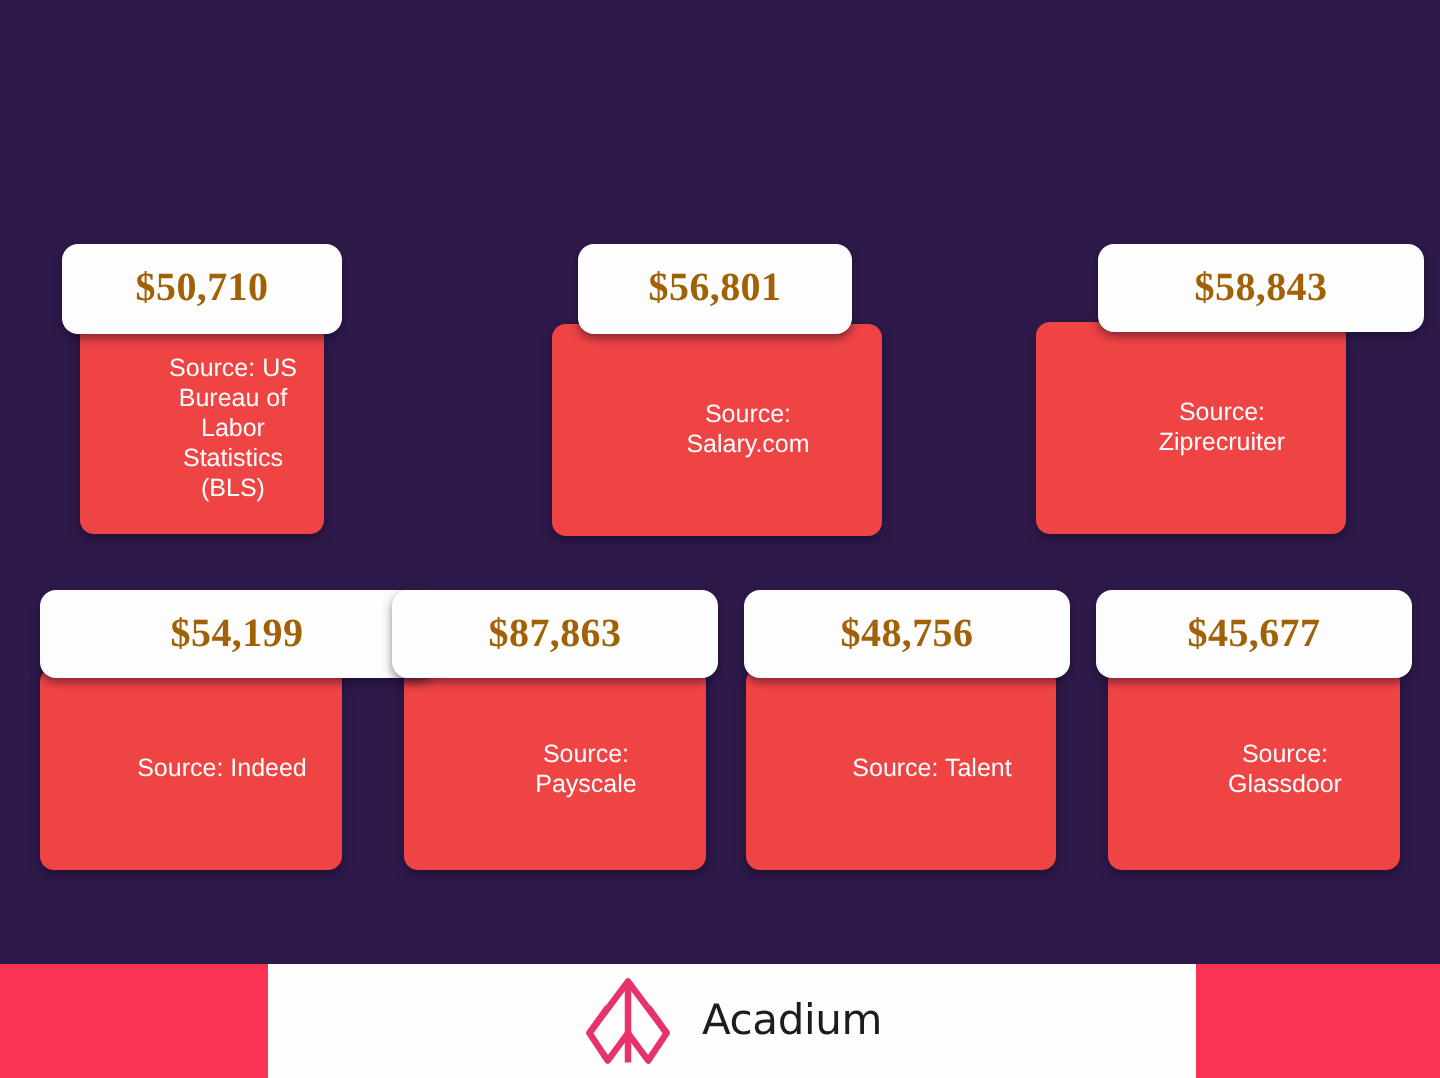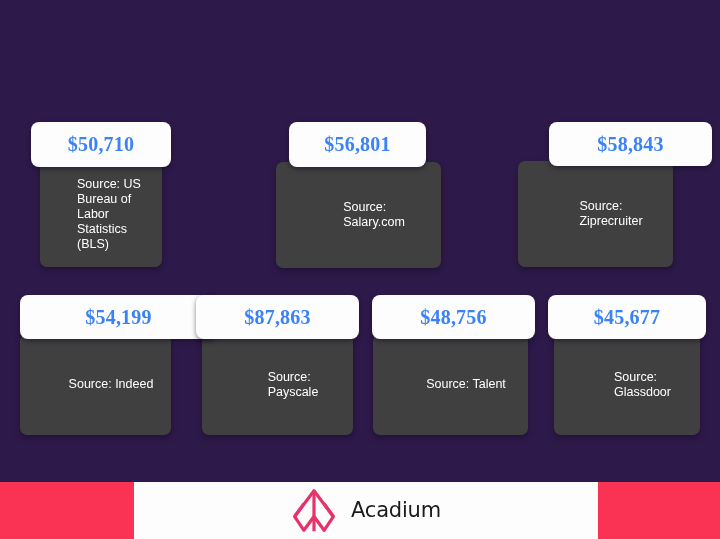--- a/index.html
+++ b/index.html
@@ -52,34 +52,34 @@
     box-shadow:0 2px 5px rgba(16,6,34,0.5);
     display:flex;
     align-items:center;
     justify-content:center;
     z-index:2;
   }
   .card-amount {
     font-family:"Liberation Serif", "DejaVu Serif", serif;
     font-weight:bold;
     font-size:20px;
-    color:#3b82f6;
+    color:#a16207;
     letter-spacing:0.2px;
     white-space:nowrap;
   }
 
   .card-body {
     position:absolute;
-    background:#404040;
+    background:#ef4444;
     border-radius:7px;
     box-shadow:0 3px 6px rgba(16,6,34,0.45);
     display:flex;
     align-items:center;
     justify-content:center;
-    text-align:left;
+    text-align:center;
     z-index:1;
     padding-left:31px;
   }
   .card-source {
     color:#ffffff;
     font-size:12.5px;
     line-height:15px;
     font-family:"Liberation Sans", sans-serif;
     padding:0 6px;
     white-space:pre-line;

